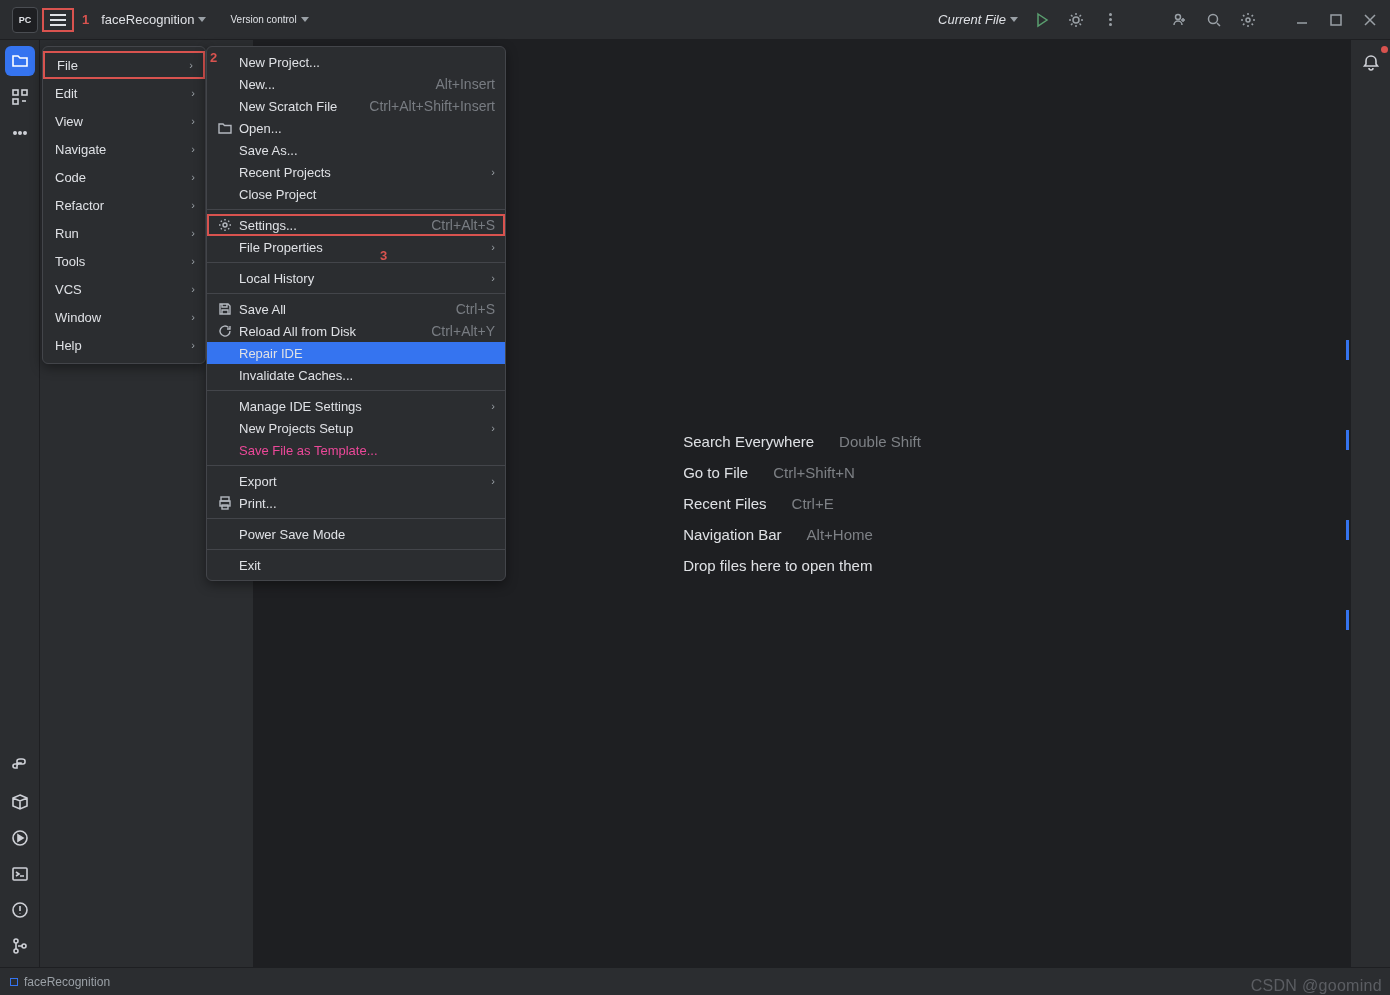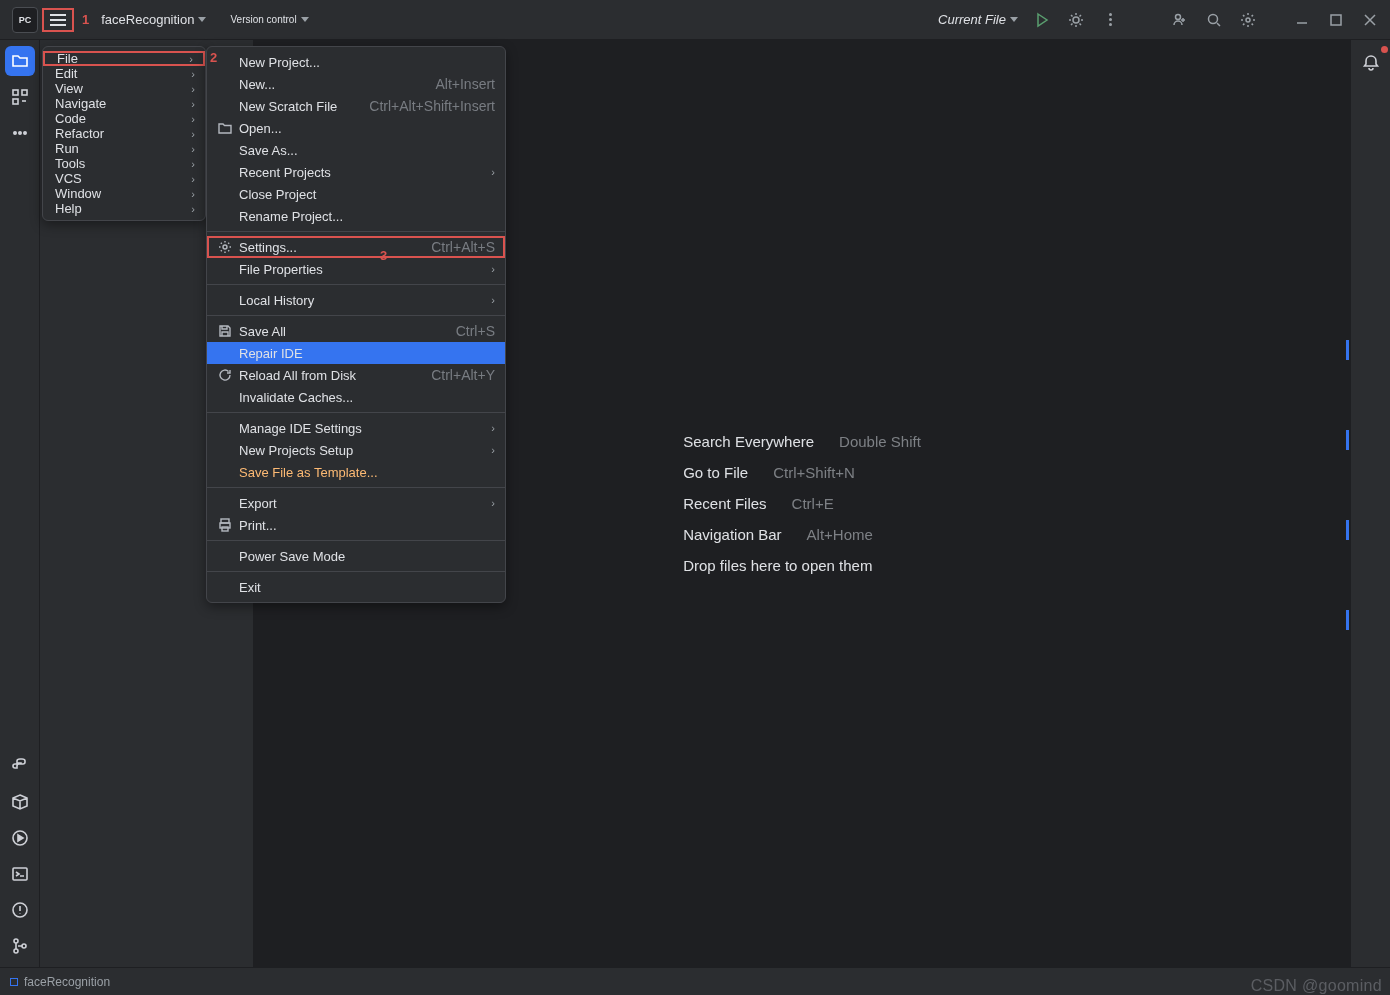--- a/index.html
+++ b/index.html
@@ -45,35 +45,35 @@
 .bell-wrap svg { width: 18px; height: 18px; stroke: currentColor; fill: none; stroke-width: 1.6; }
 .bell-dot { position: absolute; top: -2px; right: -2px; width: 7px; height: 7px; background: #d9534f; border-radius: 50%; }
 
 
 .statusbar { height: 28px; background: #2b2d30; border-top: 1px solid #1e1f22; display: flex; align-items: center; justify-content: space-between; padding: 0 10px; font-size: 12px; color: #9aa0a6; }
 .status-left { display: flex; align-items: center; gap: 6px; }
 .status-square { width: 8px; height: 8px; border: 1px solid #3574f0; }
 
 
 .main-menu { position: absolute; top: 46px; left: 42px; width: 164px; background: #2b2d30; border: 1px solid #43454a; border-radius: 6px; padding: 4px 0; z-index: 100; box-shadow: 0 4px 12px rgba(0,0,0,0.4); }
-.main-menu-item { height: 15px; display: flex; align-items: center; justify-content: space-between; padding: 0 10px 0 12px; cursor: pointer; font-size: 13px; color: #dfe1e5; }
+.main-menu-item { height: 28px; display: flex; align-items: center; justify-content: space-between; padding: 0 10px 0 12px; cursor: pointer; font-size: 13px; color: #dfe1e5; }
 .main-menu-item.highlighted { border: 2px solid #d9534f; }
 .main-menu-item .chev-right { color: #9aa0a6; font-size: 11px; }
 .annotation-2 { position: absolute; top: 50px; left: 210px; color: #d9534f; font-weight: bold; font-size: 13px; z-index: 200; }
 
 
 .submenu { position: absolute; top: 46px; left: 206px; width: 300px; background: #2b2d30; border: 1px solid #43454a; border-radius: 6px; padding: 4px 0; z-index: 150; box-shadow: 0 4px 12px rgba(0,0,0,0.4); }
 .sub-item { height: 22px; display: flex; align-items: center; padding: 0 10px 0 10px; cursor: pointer; font-size: 13px; color: #dfe1e5; gap: 6px; }
 .sub-item .sub-icon { width: 16px; height: 16px; display: flex; align-items: center; justify-content: center; flex-shrink: 0; }
 .sub-item .sub-icon svg { width: 14px; height: 14px; stroke: #b4b8bf; fill: none; stroke-width: 1.4; }
 .sub-item .sub-label { flex: 1; }
 .sub-item .sub-shortcut { color: #787c82; font-size: 14px; }
 .sub-item .chev-right { color: #9aa0a6; font-size: 11px; }
 .sub-item.hovered { background: #3574f0; }
-.sub-item.disabled { color: #fdba74; }
+.sub-item.disabled { color: #ec4899; }
 .sub-sep { height: 1px; background: #43454a; margin: 4px 0; }
 .sub-item.boxed { border: 2px solid #d9534f; padding-left: 8px; padding-right: 8px; }
 .annotation-3 { position: absolute; color: #d9534f; font-weight: bold; font-size: 13px; top: 248px; left: 380px; z-index: 200; }
 
 .watermark { position: absolute; bottom: 0px; right: 8px; color: rgba(180,184,191,0.35); font-size: 16px; letter-spacing: 0.3px; }
 .scrollbar-marks { position: absolute; right: 0; top: 300px; width: 4px; display: flex; flex-direction: column; gap: 70px; }
 .scrollbar-marks span { width: 3px; height: 20px; background: #3574f0; }
 </style>
 </head>
 <body>
@@ -335,24 +335,20 @@
     </div>
   <div class="sub-item">
       <span class="sub-icon"></span>
       <span class="sub-label">Recent Projects</span>
       <span class="chev-right">›</span>
     </div>
   <div class="sub-item">
       <span class="sub-icon"></span>
       <span class="sub-label">Close Project</span>
     </div>
-  <div class="sub-item">
-      <span class="sub-icon"></span>
-      <span class="sub-label">Rename Project...</span>
-    </div>
   <div class="sub-sep"></div>
   <div class="sub-item boxed">
       <span class="sub-icon">
         <svg viewBox="0 0 14 14">
           <circle cx="7" cy="7" r="2"></circle>
           <path d="M7 1v1.5M7 11.5V13M1 7h1.5M11.5 7H13M2.8 2.8l1 1M10.2 10.2l1 1M2.8 11.2l1-1M10.2 3.8l1-1"></path>
         </svg>
       </span>
       <span class="sub-label">Settings...</span>
       <span class="sub-shortcut">Ctrl+Alt+S</span>
@@ -371,32 +367,32 @@
   <div class="sub-sep"></div>
   <div class="sub-item">
       <span class="sub-icon">
         <svg viewBox="0 0 14 14">
           <path d="M2 2h8l2 2v8H2z M4 2v3h5V2 M4 12V8h6v4"></path>
         </svg>
       </span>
       <span class="sub-label">Save All</span>
       <span class="sub-shortcut">Ctrl+S</span>
     </div>
-  <div class="sub-item hovered">
-      <span class="sub-icon"></span>
-      <span class="sub-label">Repair IDE</span>
-    </div>
   <div class="sub-item">
       <span class="sub-icon">
         <svg viewBox="0 0 14 14">
           <path d="M12 7a5 5 0 11-1.5-3.5M12 2v3h-3"></path>
         </svg>
       </span>
       <span class="sub-label">Reload All from Disk</span>
       <span class="sub-shortcut">Ctrl+Alt+Y</span>
+    </div>
+  <div class="sub-item hovered">
+      <span class="sub-icon"></span>
+      <span class="sub-label">Repair IDE</span>
     </div>
   <div class="sub-item">
       <span class="sub-icon"></span>
       <span class="sub-label">Invalidate Caches...</span>
     </div>
   <div class="sub-sep"></div>
   <div class="sub-item">
       <span class="sub-icon"></span>
       <span class="sub-label">Manage IDE Settings</span>
       <span class="chev-right">›</span>

